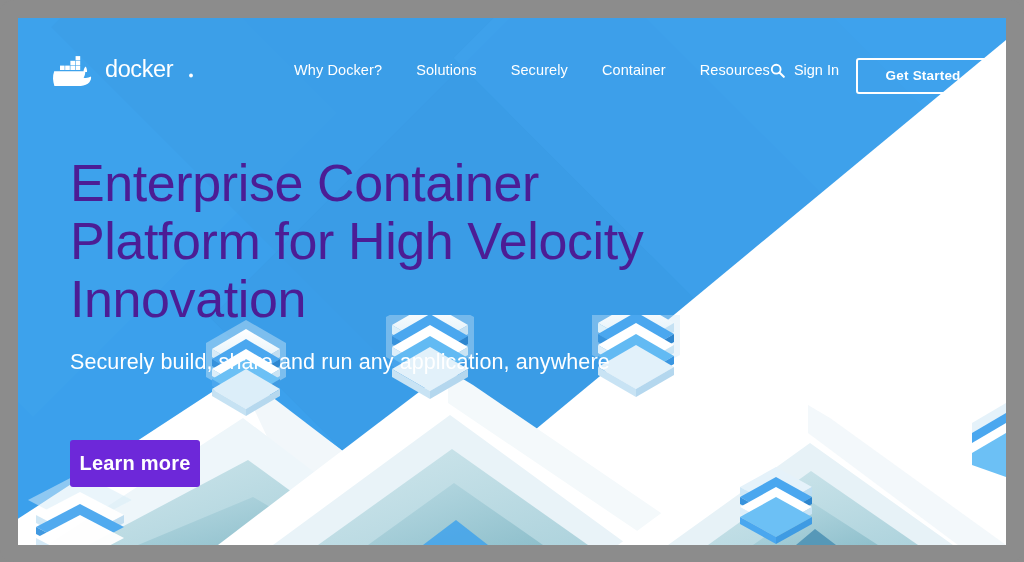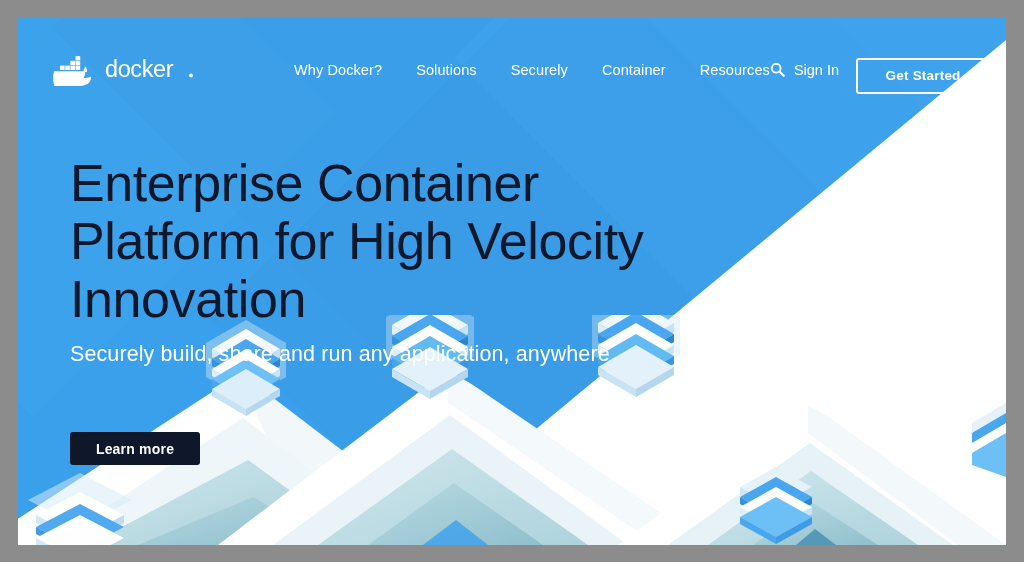--- a/index.html
+++ b/index.html
@@ -120,21 +120,21 @@
 
   #header-right {
     margin-left: auto;
     display: flex;
     align-items: center;
     gap: 17px;
   }
 
   #signin-group {
     display: flex;
-    align-items: flex-start;
+    align-items: center;
     gap: 9px;
     cursor: pointer;
   }
   #search-icon { width: 15px; height: 15px; display: block; }
   #signin-label {
     color: #ffffff;
     font-size: 14.5px;
     white-space: nowrap;
   }
 
@@ -156,46 +156,46 @@
   }
 
   
   #hero-copy {
     position: absolute;
     left: 52px; top: 136px;
     width: 700px;
     z-index: 30;
   }
   #hero-title {
-    color: #0f172a;
+    color: #4c1d95;
     font-size: 52px;
     line-height: 58px;
     font-weight: normal;
     letter-spacing: -0.4px;
     max-width: 660px;
   }
   #hero-subtitle {
-    margin-top: 12px;
+    margin-top: 20px;
     color: #ffffff;
     font-size: 21.5px;
     line-height: 28px;
     font-weight: normal;
     letter-spacing: .1px;
   }
   #learn-more-btn {
     margin-top: 64px;
     display: inline-flex;
     align-items: center;
     justify-content: center;
-    width: 130px; height: 33px;
-    background: #0f172a;
+    width: 130px; height: 47px;
+    background: #6d28d9;
     border: none;
     border-radius: 3px;
     color: #ffffff;
-    font-size: 14px;
+    font-size: 20px;
     font-weight: bold;
     letter-spacing: .2px;
     cursor: pointer;
     font-family: "Liberation Sans", sans-serif;
   }
 
   
   #hero-illustration {
     position: absolute;
     left: 0; bottom: 0;

